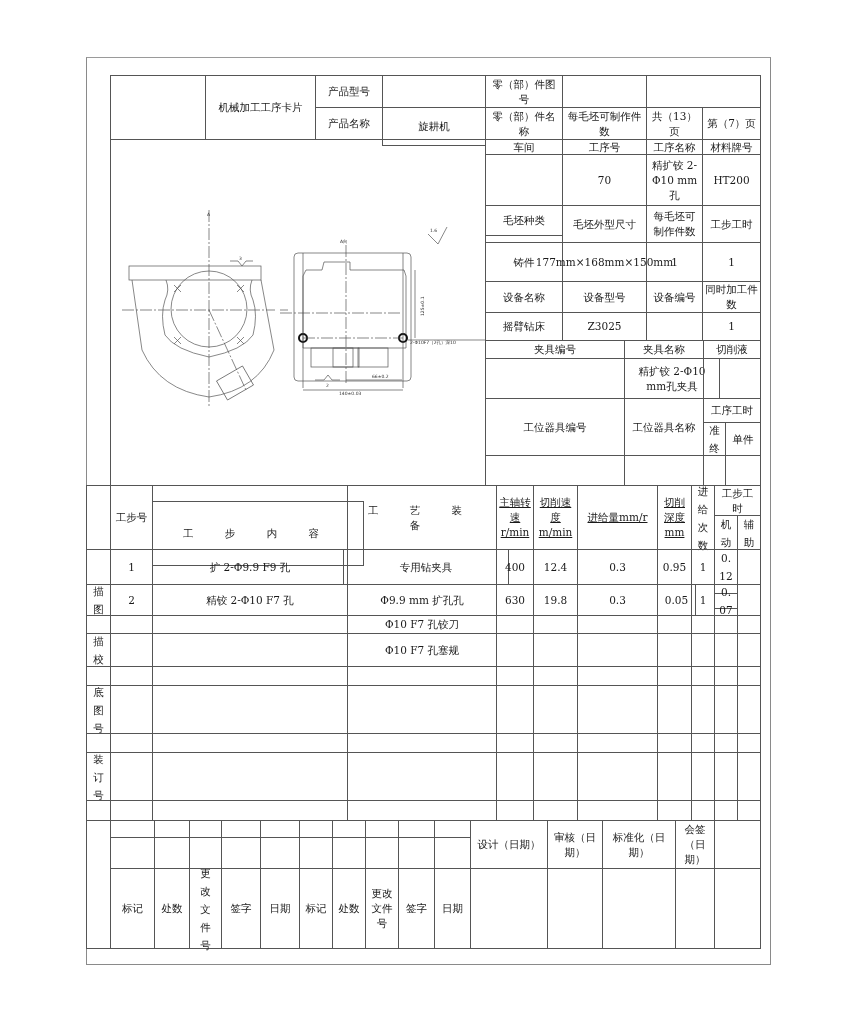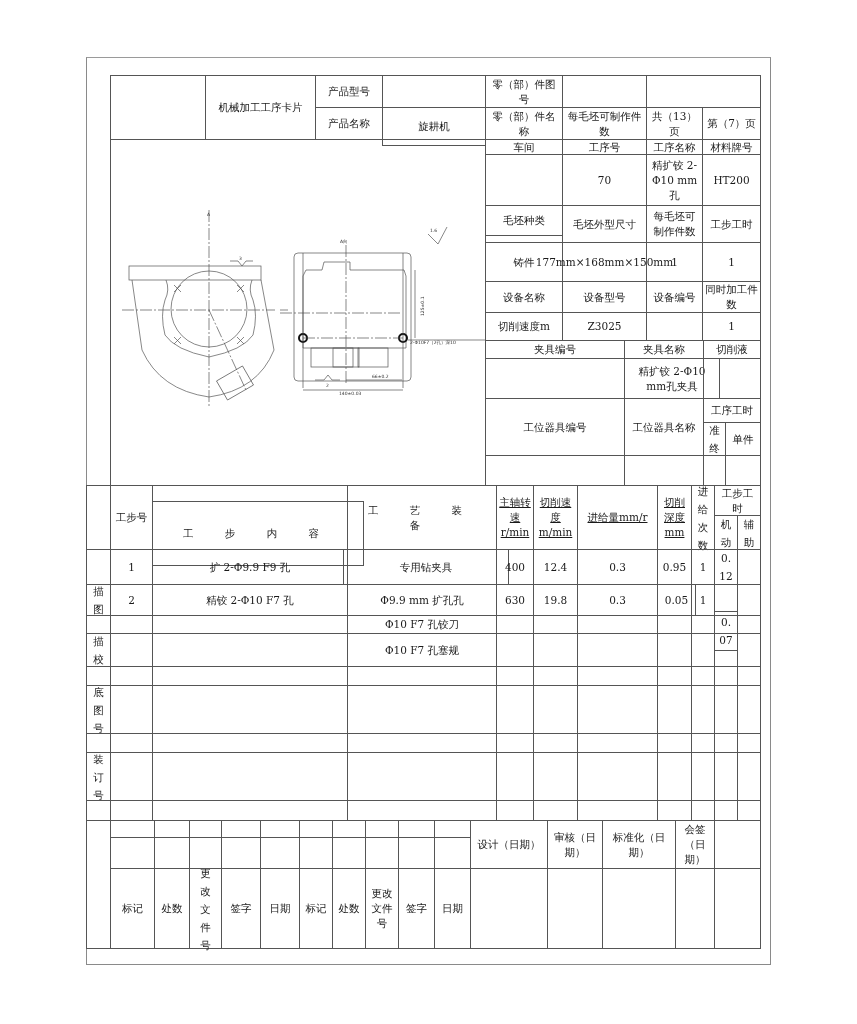--- a/index.html
+++ b/index.html
@@ -173,21 +173,21 @@
 <div class="cell" style="left:562px;top:281px;width:85px;height:32px">
     <span>设备型号</span>
   </div>
 <div class="cell" style="left:646px;top:281px;width:57px;height:32px">
     <span>设备编号</span>
   </div>
 <div class="cell" style="left:702px;top:281px;width:59px;height:32px">
     <span>同时加工件数</span>
   </div>
 <div class="cell" style="left:485px;top:312px;width:78px;height:29px">
-    <span>切削速度m</span>
+    <span>摇臂钻床</span>
   </div>
 <div class="cell" style="left:562px;top:312px;width:85px;height:29px">
     <span>Z3025</span>
   </div>
 <div class="cell" style="left:646px;top:312px;width:57px;height:29px">
     <span></span>
   </div>
 <div class="cell" style="left:702px;top:312px;width:59px;height:29px">
     <span>1</span>
   </div>
@@ -318,21 +318,21 @@
   </div>
 <div class="cell" style="left:577px;top:584px;width:81px;height:32px">
     <span>0.3</span>
   </div>
 <div class="cell" style="left:657px;top:584px;width:39px;height:32px">
     <span>0.05</span>
   </div>
 <div class="cell" style="left:691px;top:584px;width:24px;height:32px">
     <span>1</span>
   </div>
-<div class="cell" style="left:714px;top:611px;width:24px;height:40px">
+<div class="cell" style="left:714px;top:593px;width:24px;height:16px">
     <span class="vtext">0.07</span>
   </div>
 <div class="cell" style="left:737px;top:584px;width:24px;height:32px">
     <span></span>
   </div>
 
 <div class="cell" style="left:86px;top:615px;width:25px;height:19px"></div>
 <div class="cell" style="left:110px;top:615px;width:43px;height:19px"></div>
 <div class="cell" style="left:152px;top:615px;width:196px;height:19px"></div>
 <div class="cell" style="left:347px;top:615px;width:150px;height:19px">

